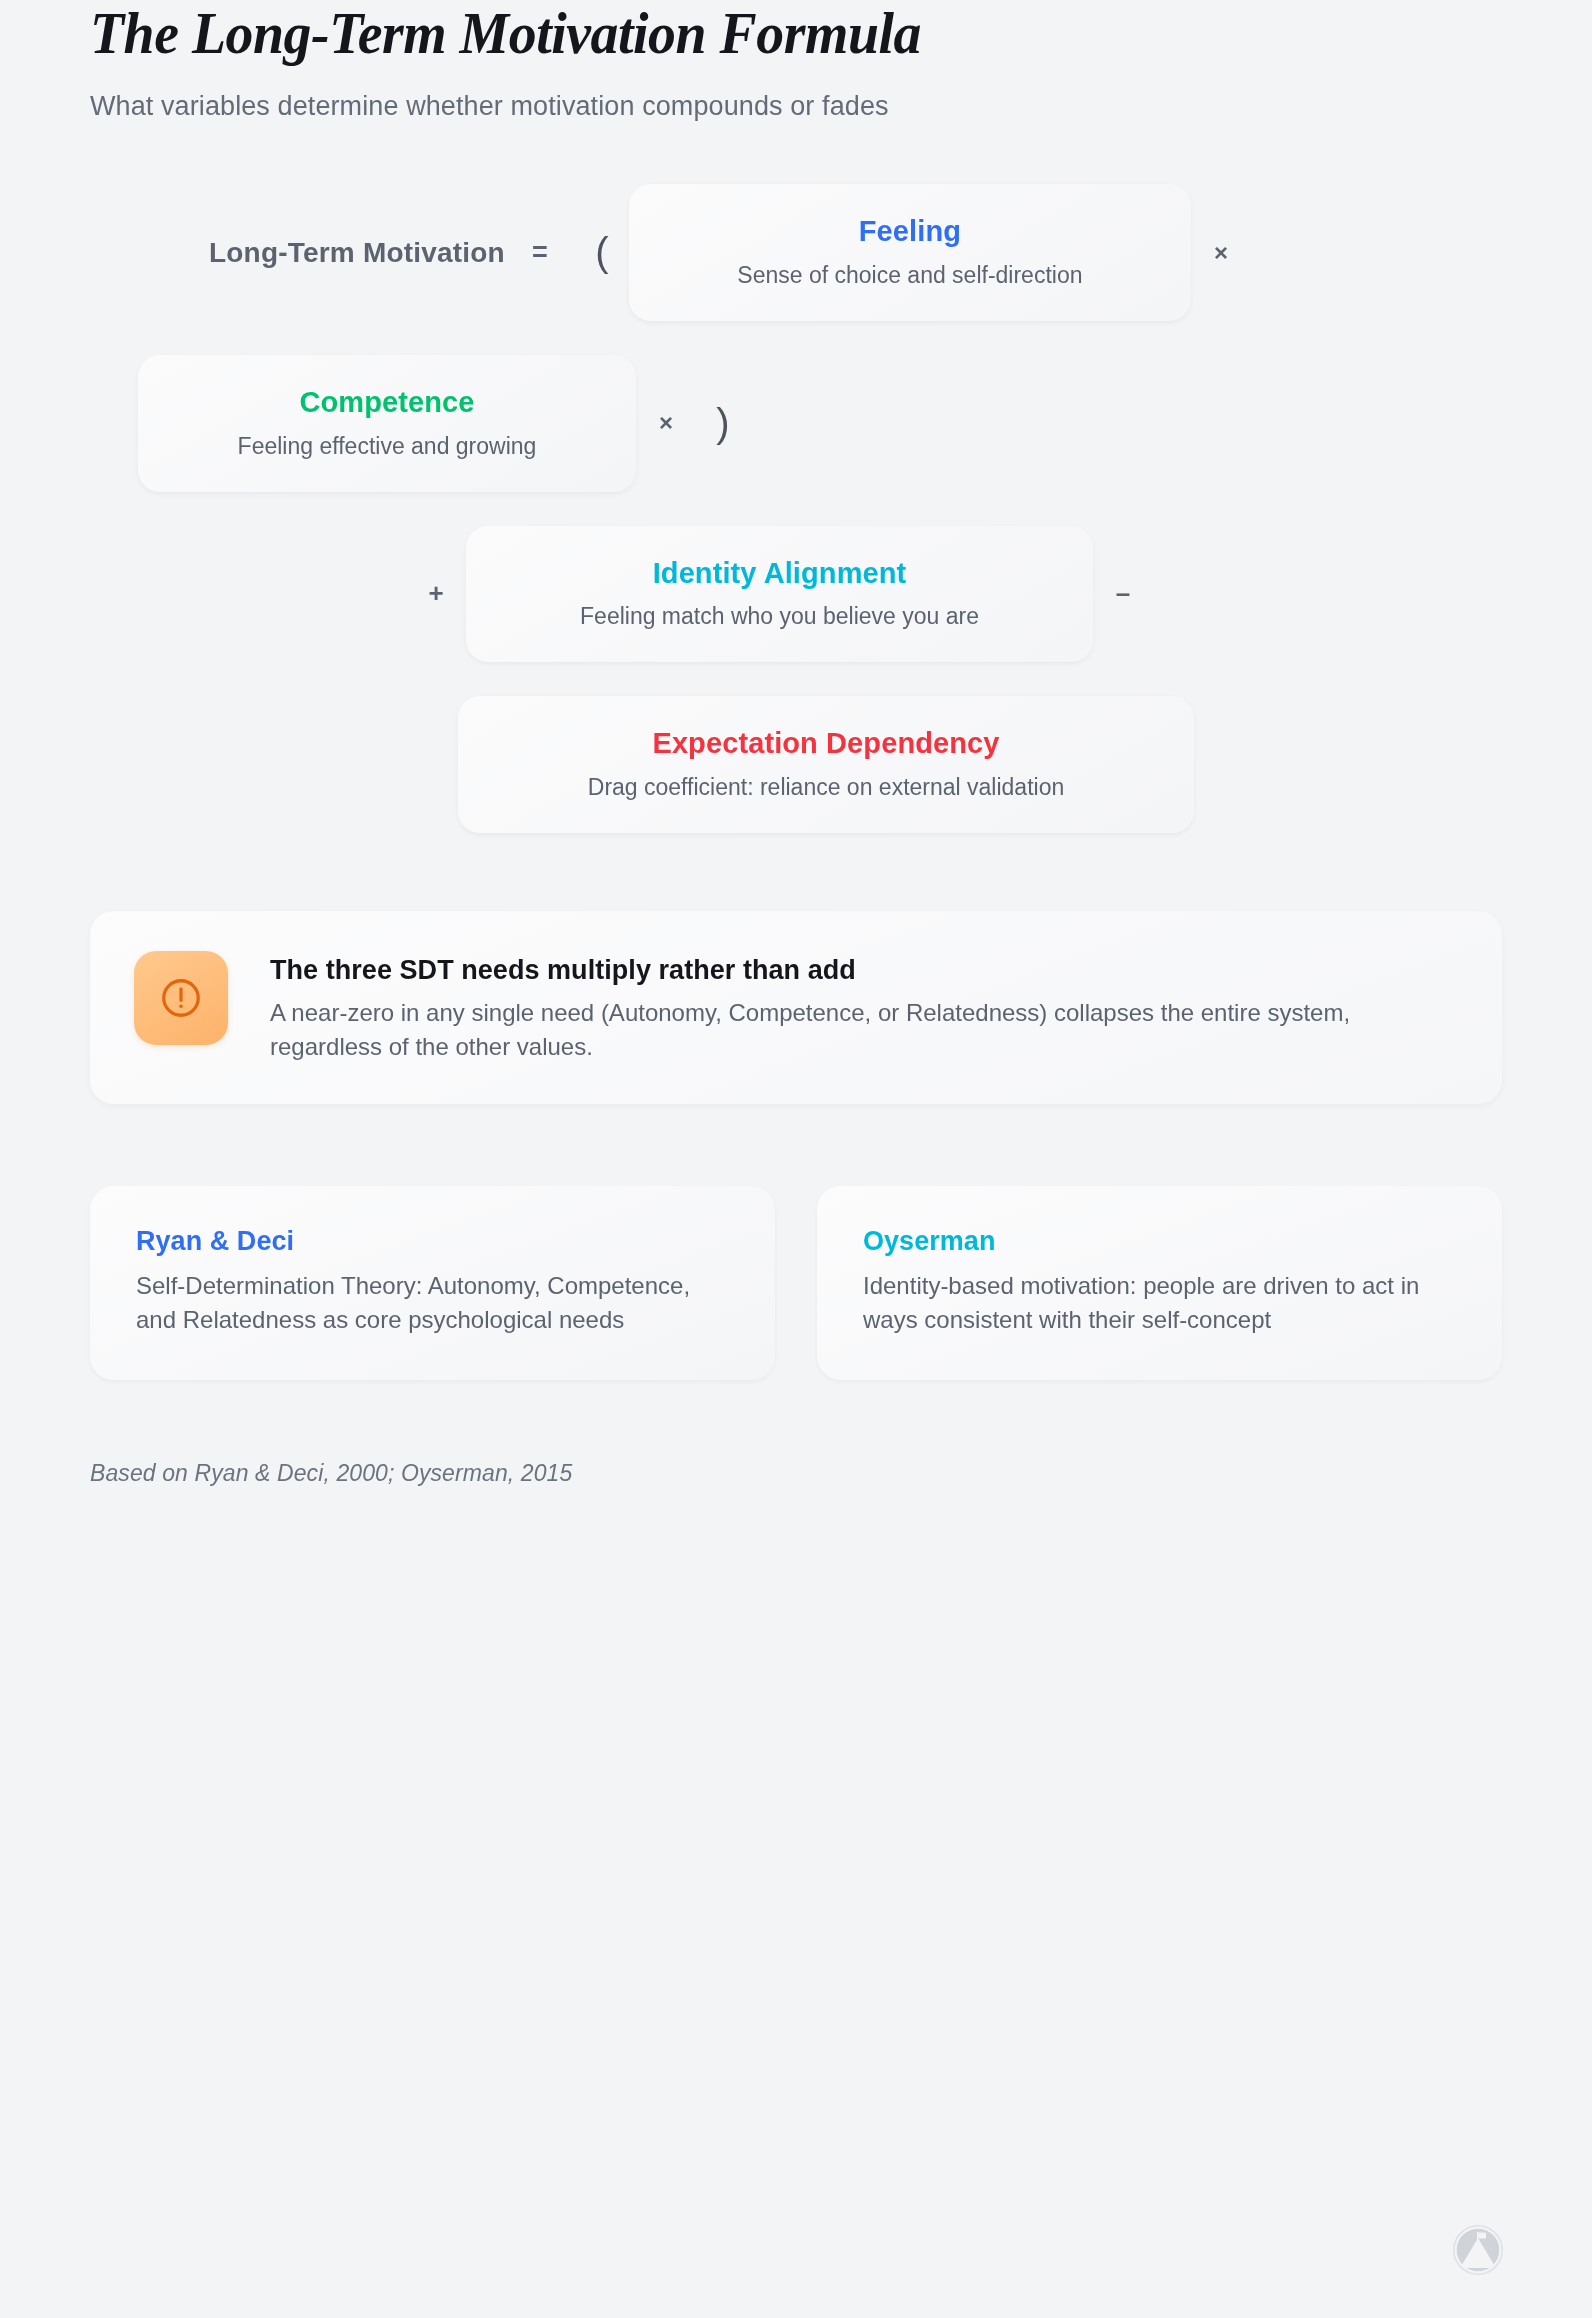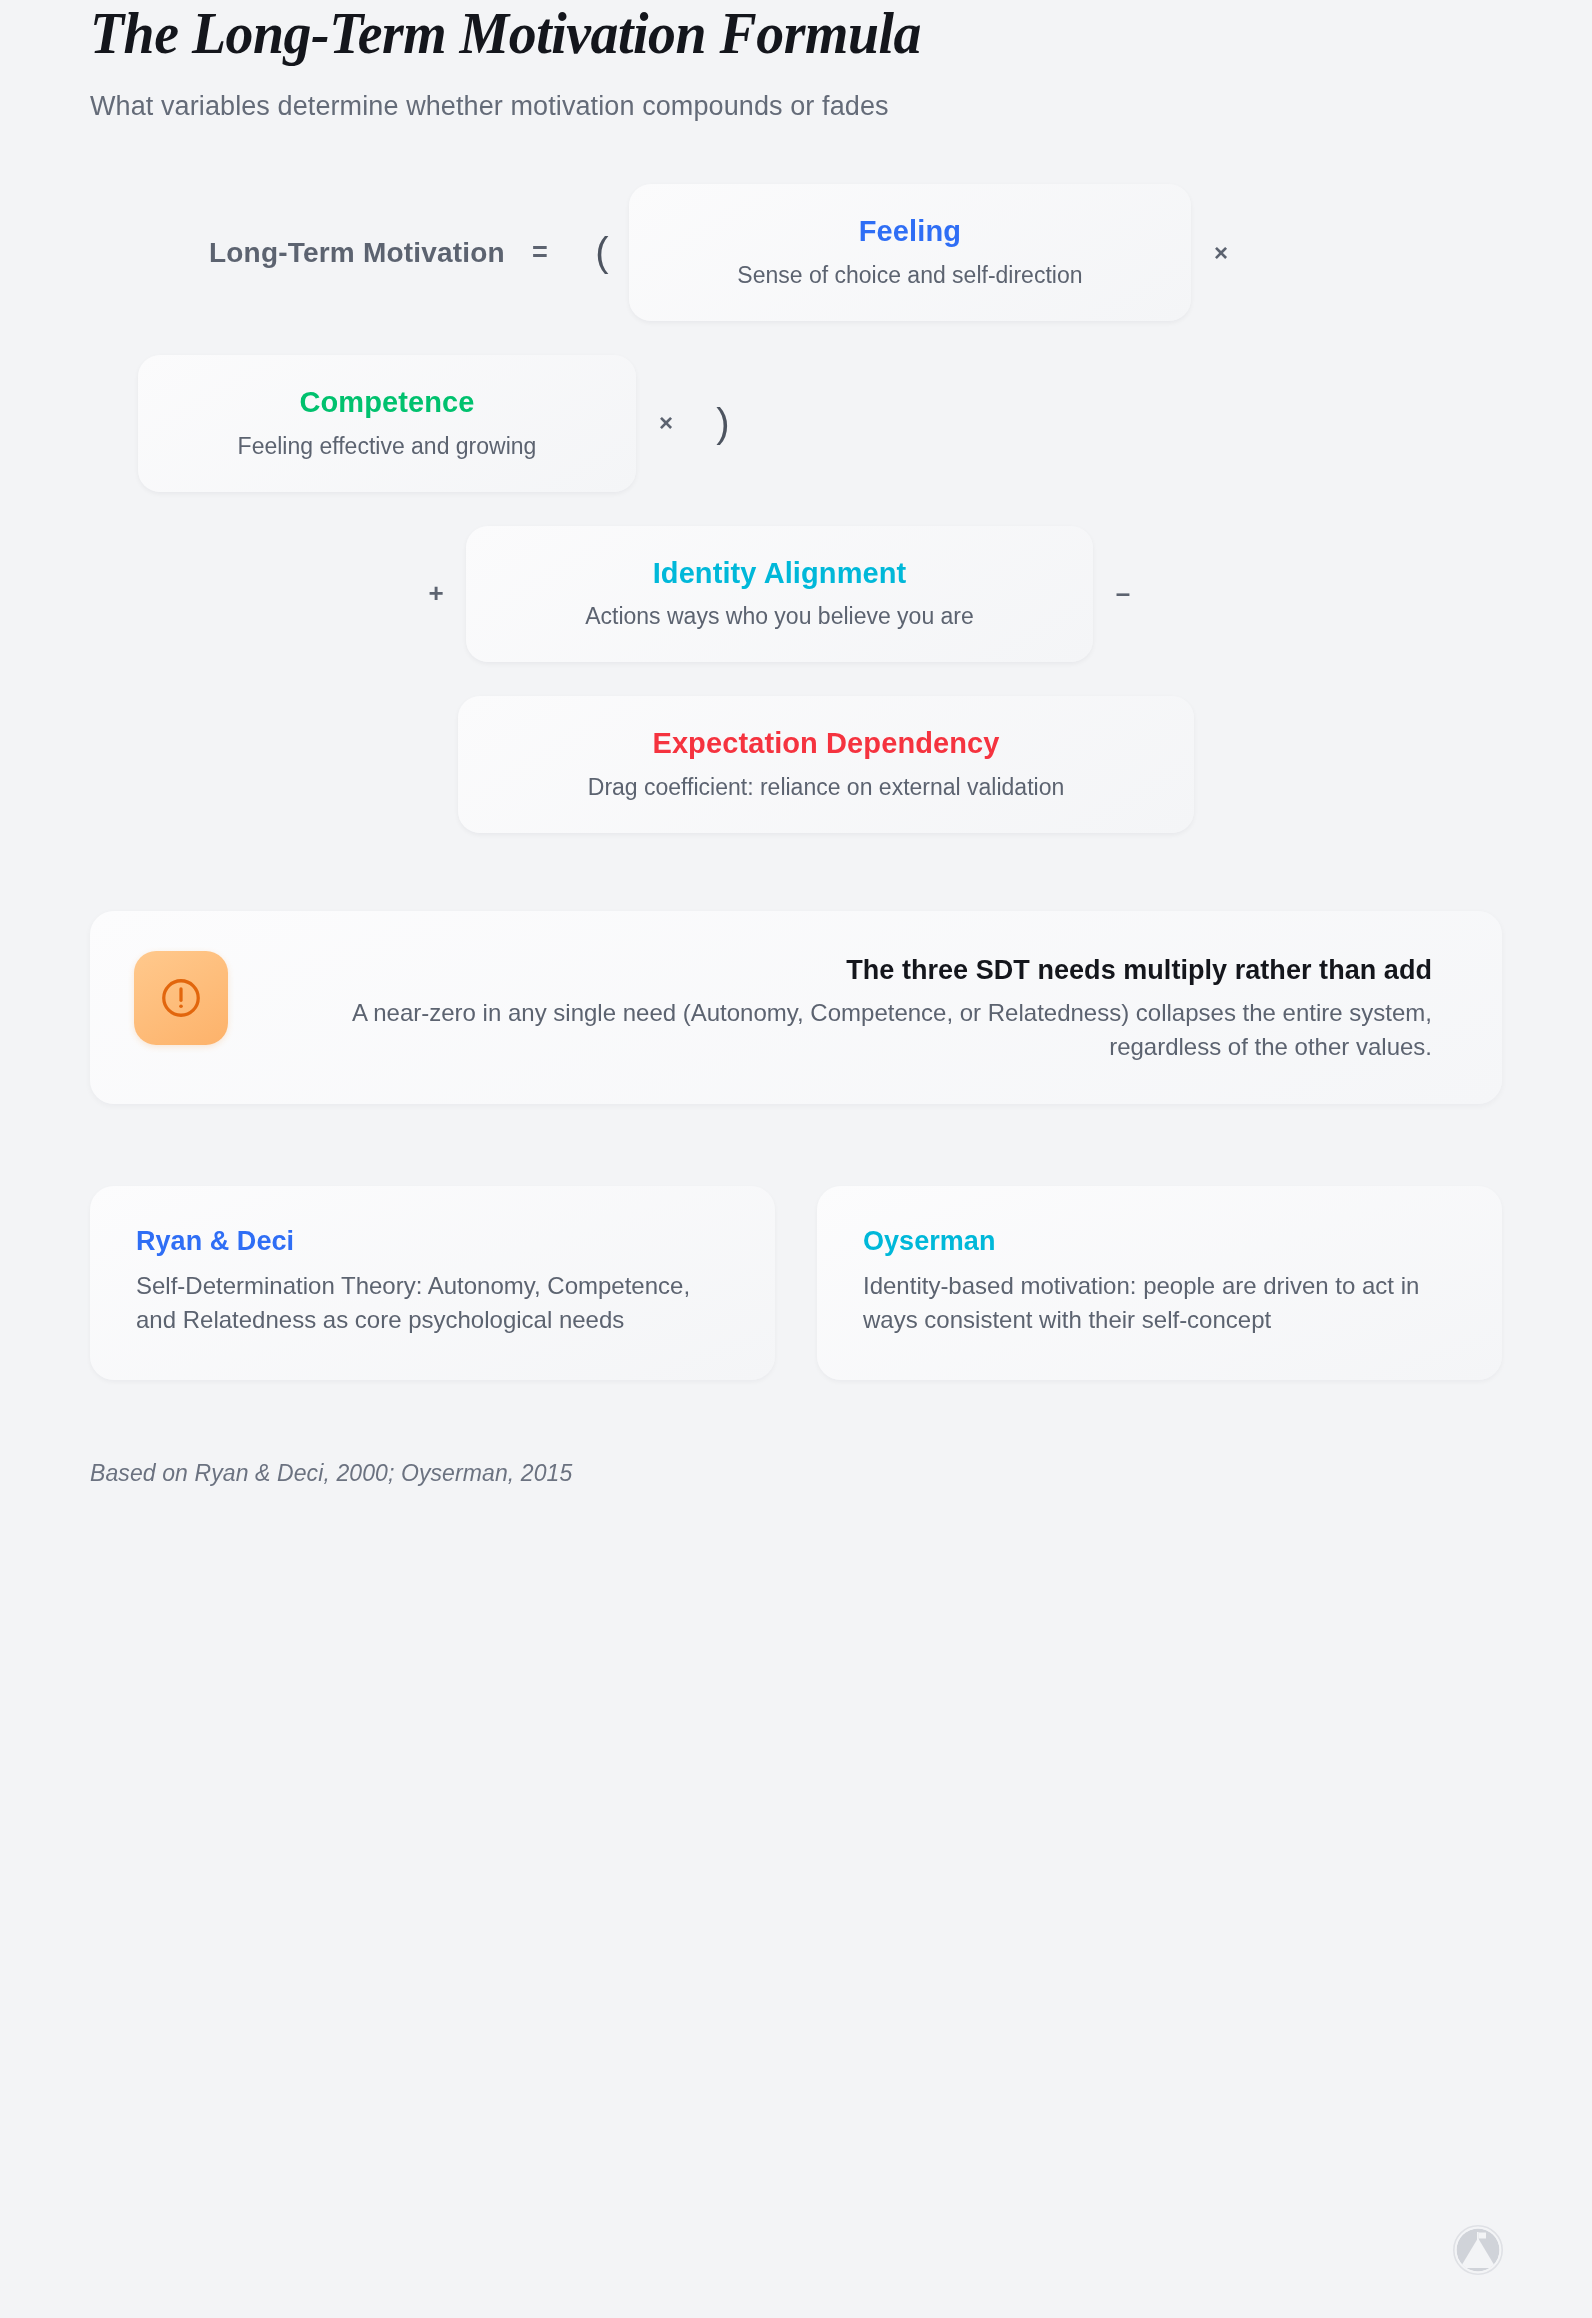--- a/index.html
+++ b/index.html
@@ -133,24 +133,23 @@
   .card-expectation { width: 736px; }
 
   
   .callout {
     position: relative;
     margin-top: 78px;
     border-radius: 24px;
     background: linear-gradient(160deg, #fcfcfd 0%, #f5f6f8 100%);
     padding: 40px 44px;
     display: flex;
-    gap: 30px;
+    gap: 42px;
     align-items: flex-start;
     box-shadow: 0 2px 6px rgba(20,26,40,0.045);
-    text-align: right;
   }
   .callout::before {
     content: "";
     position: absolute;
     inset: -8px;
     border-radius: 31px;
     border: 2px solid #f7d3ae;
     opacity: 0.5;
     z-index: -1;
   }
@@ -270,21 +269,21 @@
       </div>
       <span class="op op-mul">×</span>
       <span class="op op-paren">)</span>
     </div>
 
     <div class="frow row-identity">
       <span class="op op-plus">+</span>
       <div class="card card-identity" style="--accent:#00b8d9; --glow:#bce6ee;">
         <div class="card-inner">
           <div class="card-title">Identity Alignment</div>
-          <div class="card-desc">Actions ways who you believe you are</div>
+          <div class="card-desc">Feeling match who you believe you are</div>
         </div>
       </div>
       <span class="op op-minus">–</span>
     </div>
 
     <div class="frow row-expectation">
       <div class="card card-expectation" style="--accent:#f5333f; --glow:#f6cfd2;">
         <div class="card-inner">
           <div class="card-title">Expectation Dependency</div>
           <div class="card-desc">Drag coefficient: reliance on external validation</div>

